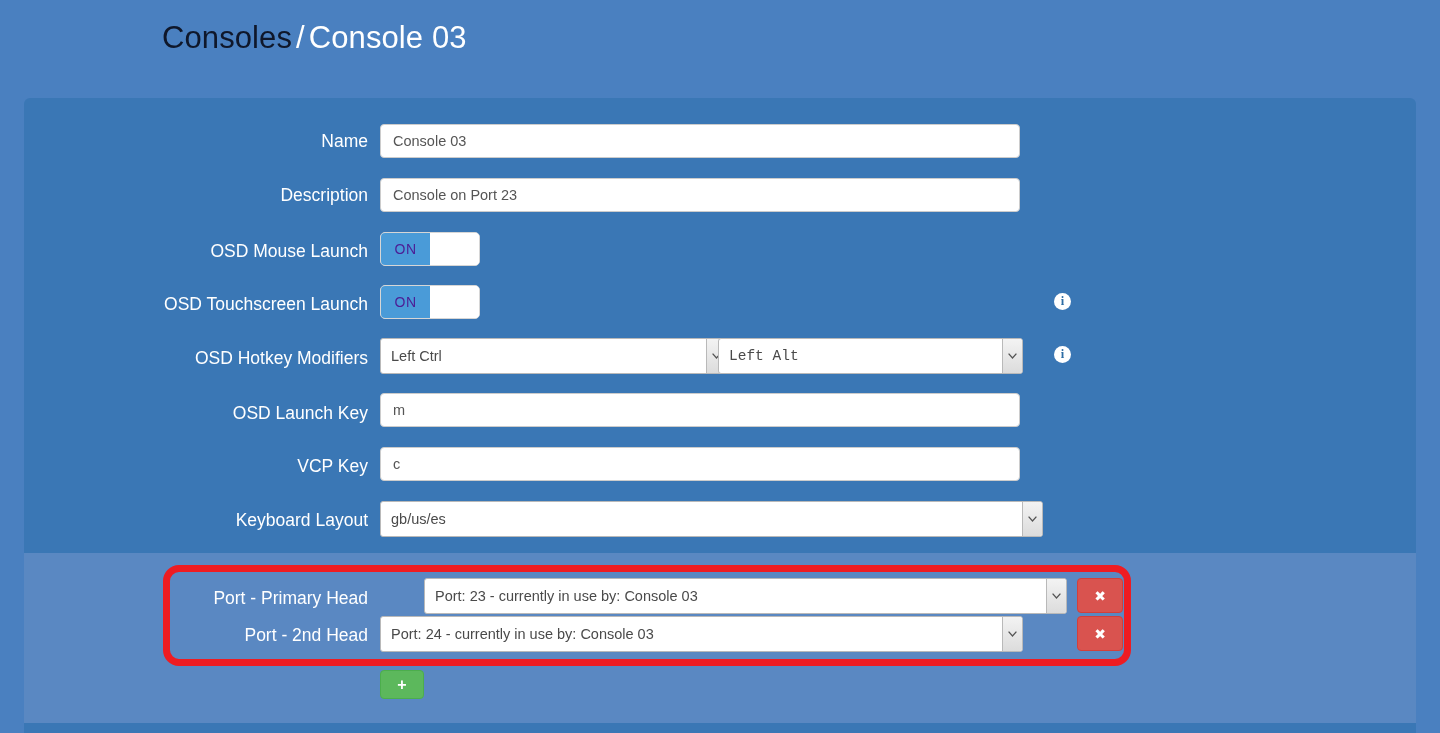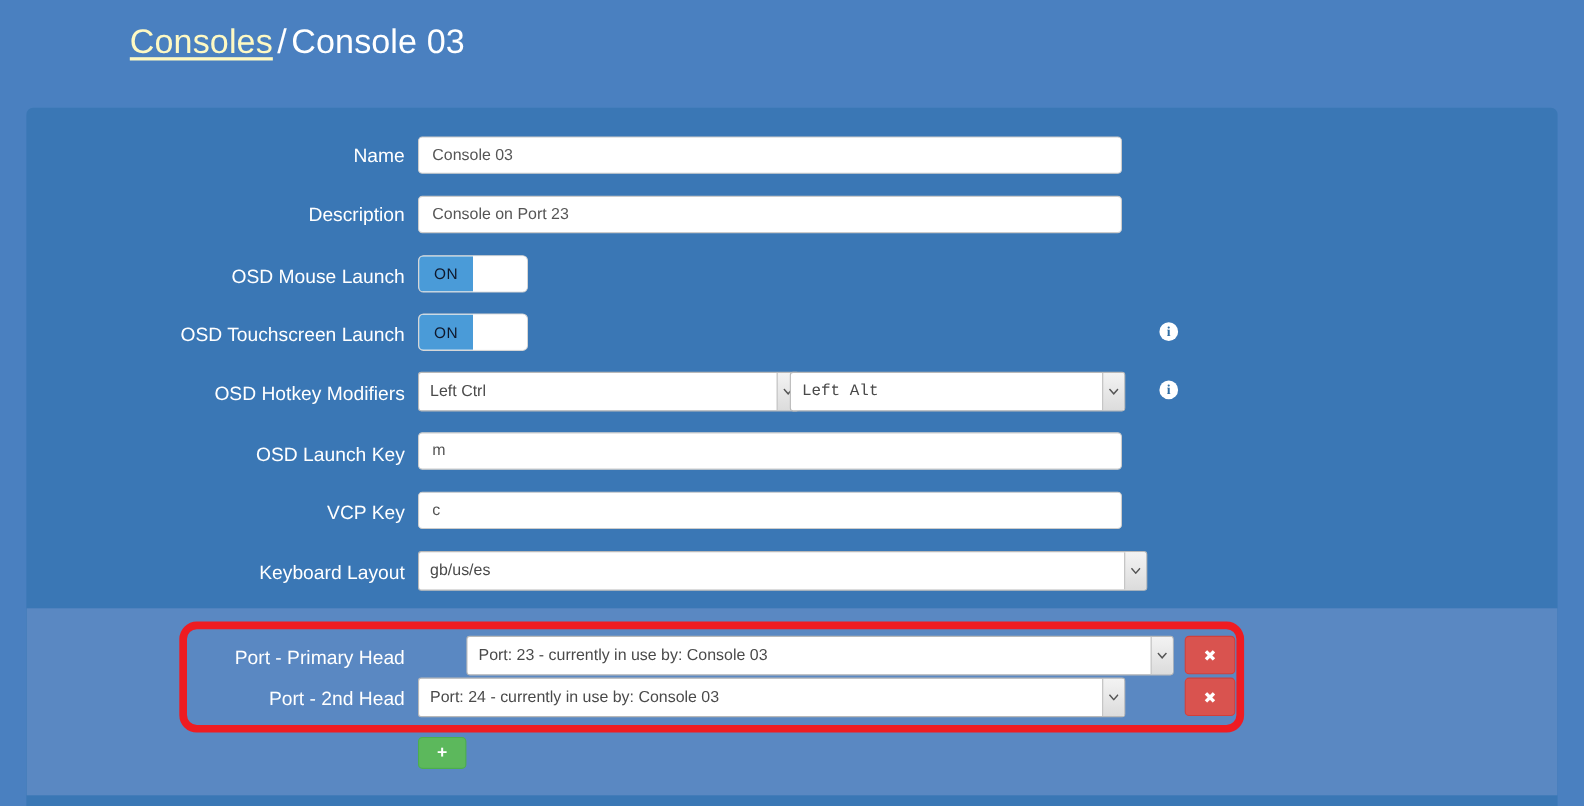--- a/index.html
+++ b/index.html
@@ -19,24 +19,24 @@
   #breadcrumb {
     position: absolute;
     left: 118px;
     top: 20px;
     font-size: 31px;
     color: #ffffff;
     white-space: nowrap;
     letter-spacing: 0.1px;
   }
   #breadcrumb .crumb-link {
-    text-decoration: underline;
     text-underline-offset: 4px;
-    color: #fef9c3;
-    cursor: pointer;
+    color: #0f172a;
+    cursor: pointer;
+    margin-left: 44px;
   }
   #breadcrumb .crumb-sep {
     padding: 0 4px;
   }
 
   
   #form-card {
     position: absolute;
     left: 24px;
     top: 98px;
@@ -117,21 +117,21 @@
     border-radius: 5px;
     box-sizing: border-box;
     background: #ffffff;
     display: flex;
     overflow: hidden;
     cursor: pointer;
   }
   .toggle .tg-on {
     width: 50%;
     background: #4a9bd8;
-    color: #0f172a;
+    color: #4c1d95;
     font-size: 14px;
     display: flex;
     align-items: center;
     justify-content: center;
     letter-spacing: 0.4px;
   }
   .toggle .tg-knob {
     width: 50%;
     background: #ffffff;
   }

